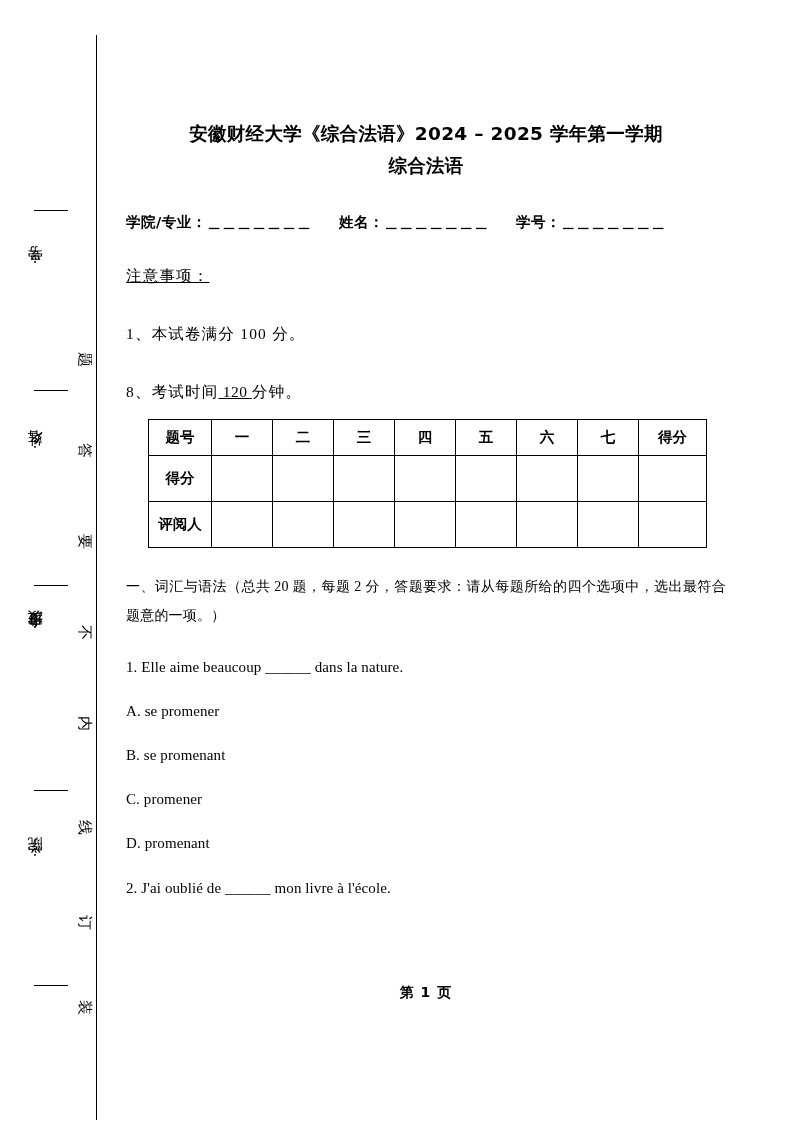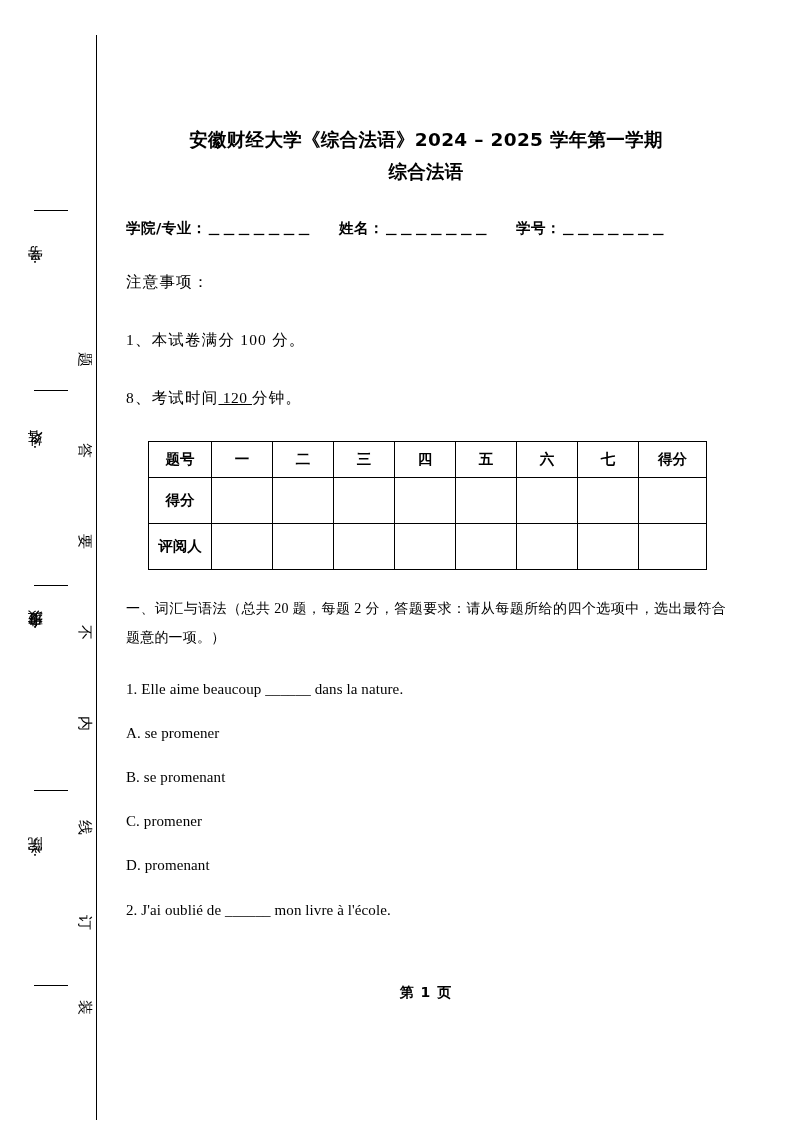--- a/index.html
+++ b/index.html
@@ -88,51 +88,52 @@
     height: 1122px;
   }
 
   .exam-title {
     font-family: "DejaVu Sans", "Liberation Sans", sans-serif;
     font-weight: bold;
     font-size: 18.5px;
     text-align: center;
     line-height: 1.75;
     letter-spacing: 0.3px;
-    margin: 6px;
+    margin: 0;
     padding-top: 118px;
   }
   .title-line2 { display: block; }
 
   .info-line {
     margin-top: 30px;
     text-align: left;
     font-family: "DejaVu Sans", "Liberation Sans", sans-serif;
     font-weight: bold;
     font-size: 14.5px;
     letter-spacing: 0.5px;
     white-space: nowrap;
   }
   .info-line .gap { display: inline-block; width: 16px; }
 
   .notes-heading {
     margin-top: 34px;
     font-size: 15.5px;
     letter-spacing: 1.2px;
+    text-decoration: underline;
   }
   .note-item {
     margin-top: 37px;
     font-size: 15.5px;
     letter-spacing: 1.2px;
   }
   .note-item .u { text-decoration: underline; letter-spacing: 0.5px; }
 
   
   #score-table {
-    margin-top: 32px;
+    margin-top: 16px;
     margin-left: 22px;
     border-collapse: collapse;
     table-layout: fixed;
     width: 559px;
   }
   #score-table td {
     border: 1.3px solid #000;
     text-align: center;
     vertical-align: middle;
     font-family: "DejaVu Sans", "Liberation Sans", sans-serif;

